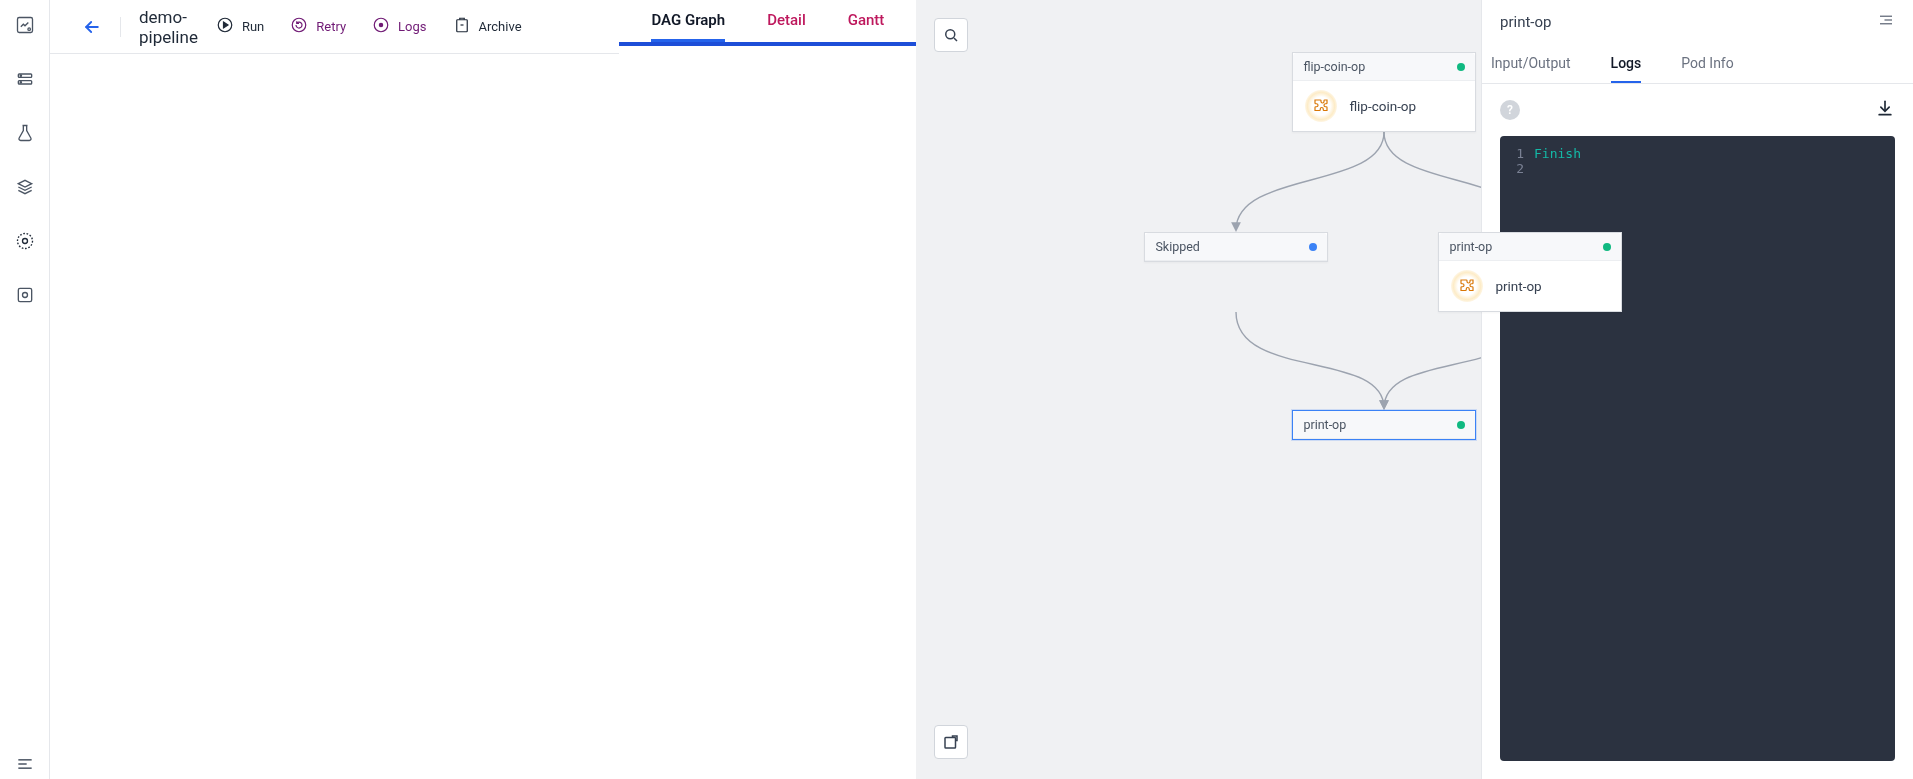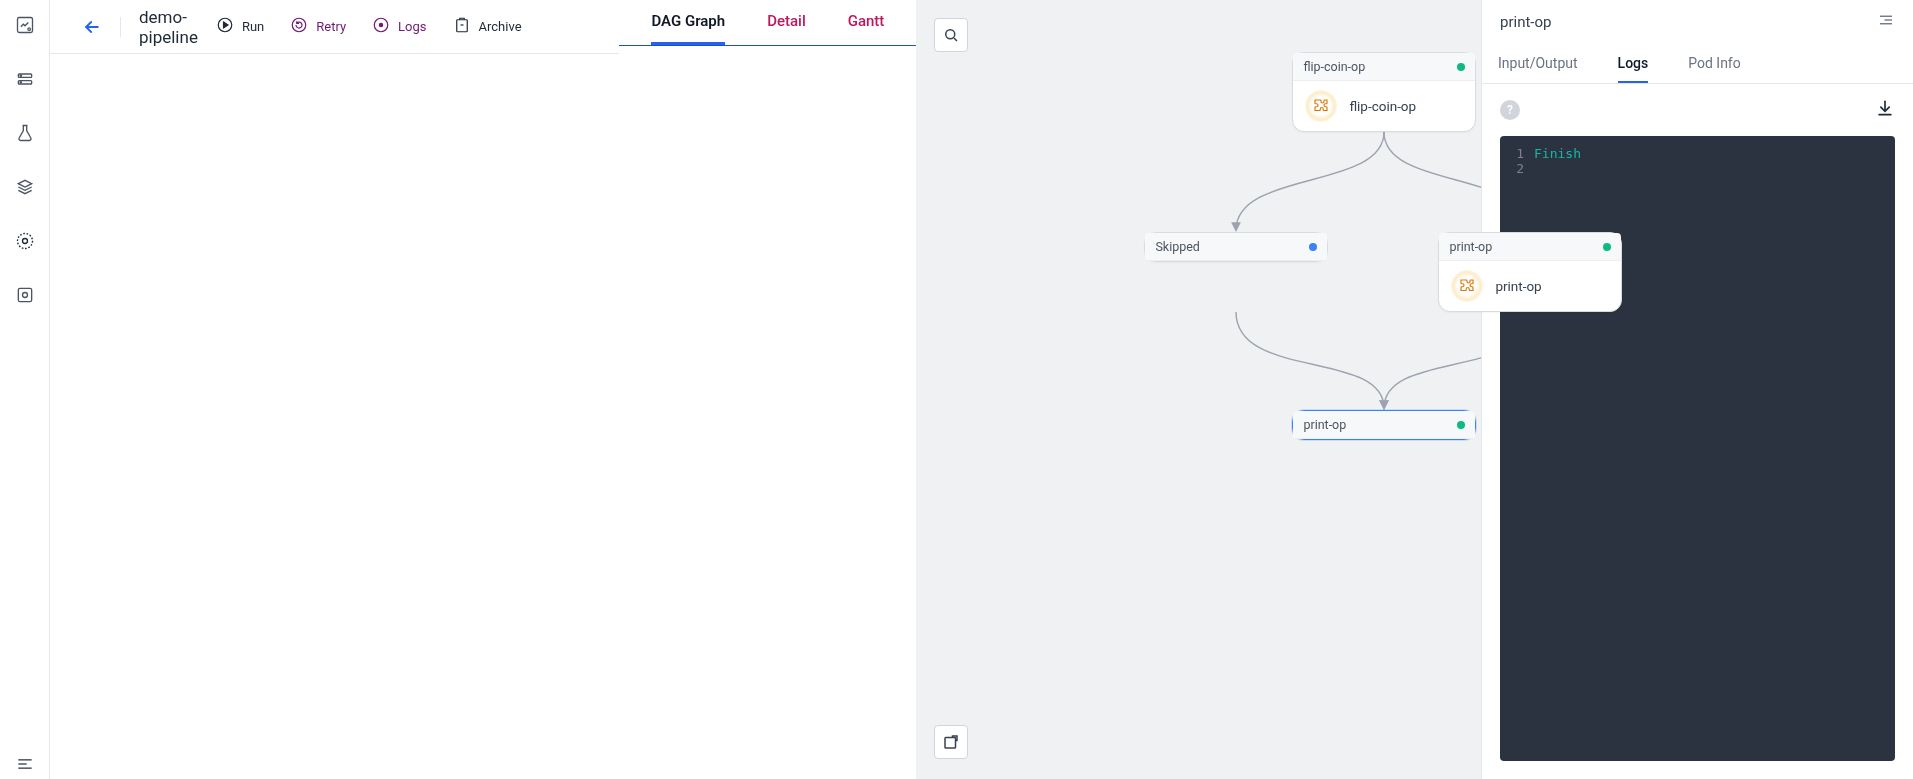--- a/index.html
+++ b/index.html
@@ -24,53 +24,53 @@
 .back-btn svg { width: 20px; height: 20px; }
 .top-sep { width: 1px; height: 20px; background: #e5e7eb; }
 .pipeline-title { font-size: 17px; font-weight: 400; color: #1f2937; flex: 1; }
 .top-actions { display: flex; align-items: center; gap: 26px; }
 .top-action { display: flex; align-items: center; gap: 8px; font-size: 13px; color: #1f2937; cursor: pointer; }
 .top-action.disabled { color: #701a75; }
 .top-action svg { width: 18px; height: 18px; }
 .top-header-gap { flex: 1; }
 
 
-.view-tabs-row { height: 46px; border-bottom: 1px solid #1d4ed8; display: flex; align-items: stretch; padding: 0 32px; gap: 42px; }
+.view-tabs-row { height: 46px; border-bottom: 4px solid #1d4ed8; display: flex; align-items: stretch; padding: 0 32px; gap: 42px; }
 .view-tab { display: flex; align-items: center; font-size: 15px; color: #be185d; cursor: pointer; border-bottom: 3px solid transparent; font-weight: 500; }
 .view-tab.active { color: #111827; border-bottom-color: #2563eb; font-weight: 600; }
 
 
 .workspace { flex: 1; display: flex; background: #f0f1f3; overflow: hidden; }
 
 
 .canvas-area { flex: 1; position: relative; }
 .canvas-toolbar-btn { position: absolute; width: 34px; height: 34px; display: flex; align-items: center; justify-content: center; background: #fff; border: 1px solid #d1d5db; border-radius: 4px; color: #374151; cursor: pointer; }
 .canvas-toolbar-btn svg { width: 18px; height: 18px; }
 .zoom-btn { top: 18px; left: 18px; }
 .expand-btn { bottom: 20px; left: 18px; }
 
 .dag-svg { position: absolute; inset: 0; width: 100%; height: 100%; pointer-events: none; }
 
-.node { position: absolute; width: 184px; background: #fff; border: 1px solid #d8dbe0; border-radius: 12px; box-shadow: 0 1px 2px rgba(0,0,0,0.04); }
+.node { position: absolute; width: 184px; background: #fff; border: 1px solid #d8dbe0; border-radius: 0; box-shadow: 0 1px 2px rgba(0,0,0,0.04); }
 .node.selected { border-color: #3b82f6; box-shadow: 0 0 0 1px rgba(59,130,246,.2); }
 .node-head { height: 28px; display: flex; align-items: center; justify-content: space-between; padding: 0 10px; background: #f7f8fa; border-bottom: 1px solid #eceef1; font-size: 12.5px; color: #4b5563; border-radius: 4px 4px 0 0; }
 .status-dot { width: 8px; height: 8px; border-radius: 50%; }
 .status-dot.green { background: #10b981; }
 .status-dot.blue { background: #3b82f6; }
 .node-body { height: 50px; display: flex; align-items: center; gap: 12px; padding: 0 12px; font-size: 13.5px; color: #374151; }
 .node-icon-wrap { width: 32px; height: 32px; border-radius: 50%; background: radial-gradient(circle, #fff 40%, #fdecc8 60%, #fff 80%); display: flex; align-items: center; justify-content: center; }
 .node-icon-wrap svg { width: 18px; height: 18px; color: #d97706; }
 
 
 .right-panel { width: 432px; background: #fff; border-left: 1px solid #e5e7eb; display: flex; flex-direction: column; }
 .panel-header { height: 44px; display: flex; align-items: center; justify-content: space-between; padding: 0 18px; }
 .panel-title { font-size: 15px; color: #374151; }
 .panel-header-icon { color: #6b7280; cursor: pointer; }
 .panel-header-icon svg { width: 18px; height: 18px; }
-.panel-tabs { display: flex; gap: 40px; padding: 0 16px; border-bottom: 1px solid #e5e7eb; height: 40px; align-items: stretch; }
+.panel-tabs { display: flex; gap: 40px; padding: 0 9px; border-bottom: 1px solid #e5e7eb; height: 40px; align-items: stretch; }
 .panel-tab { display: flex; align-items: center; font-size: 14px; color: #6b7280; border-bottom: 2px solid transparent; cursor: pointer; }
 .panel-tab.active { color: #111827; border-bottom-color: #2563eb; font-weight: 500; }
 
 .log-toolbar { display: flex; align-items: center; justify-content: space-between; padding: 14px 18px; }
 .help-pill { width: 20px; height: 20px; border-radius: 50%; background: #d1d5db; color: #fff; display: flex; align-items: center; justify-content: center; font-size: 12px; font-weight: 600; }
 .download-icon { color: #1f2937; cursor: pointer; }
 .download-icon svg { width: 20px; height: 20px; }
 
 .log-view { margin: 0 18px 18px; background: #2b3240; border-radius: 4px; font-family: "Menlo", "Consolas", monospace; font-size: 13px; color: #e5e7eb; flex: 1; padding: 10px 0; overflow: auto; }
 .log-line { display: flex; }

